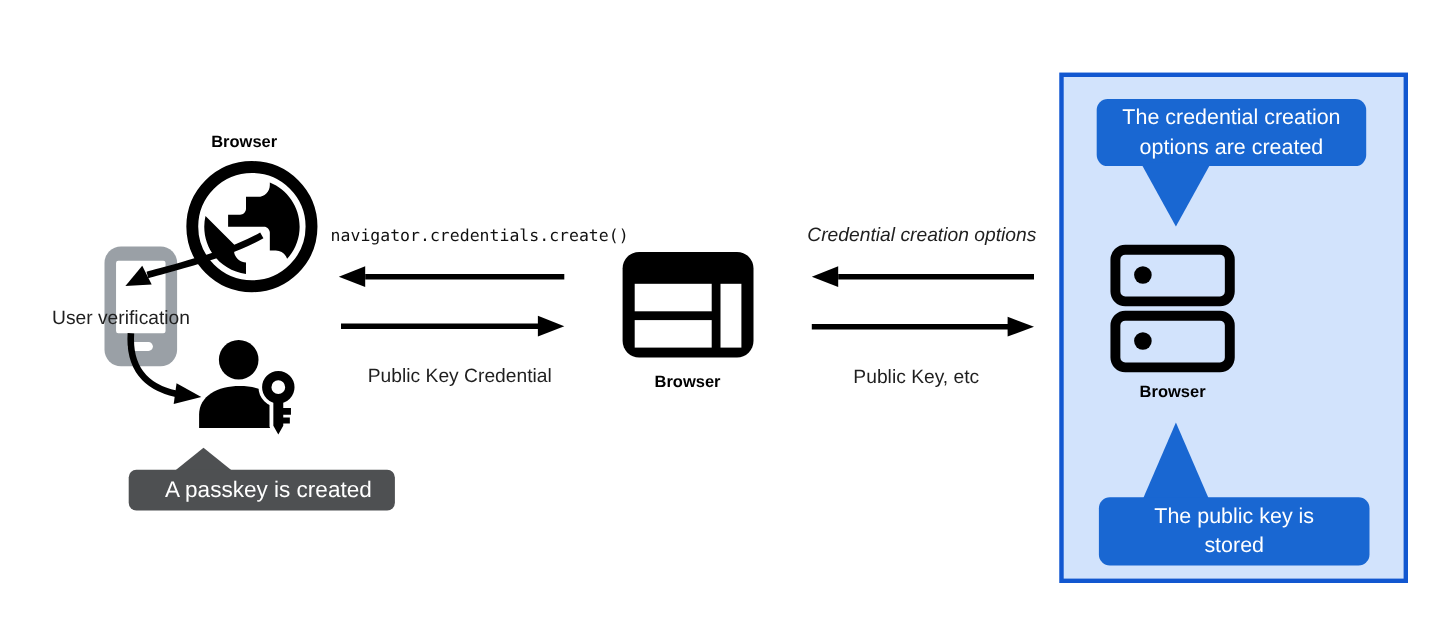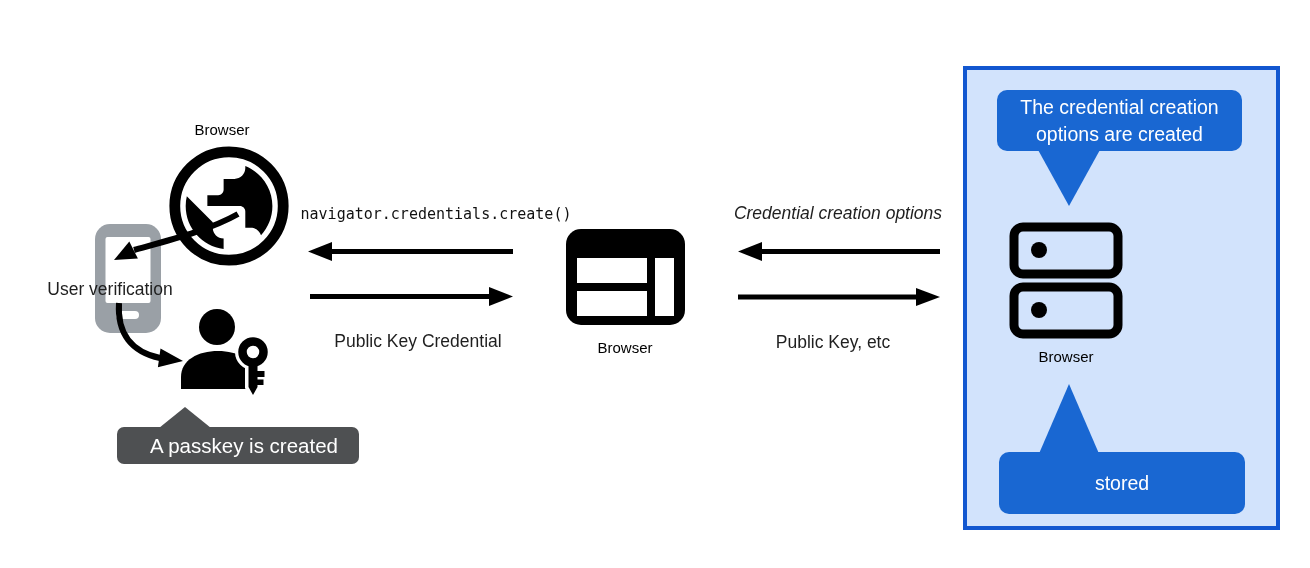--- a/index.html
+++ b/index.html
@@ -2,21 +2,21 @@
 <html><head>
 <meta charset="utf-8">
 <style>
   html,body{margin:0;padding:0;background:#ffffff;}
   #canvas{
     position:relative;width:1310px;height:568px;overflow:hidden;
     font-family:"Liberation Sans",sans-serif;color:#202124;background:#ffffff;border-radius:10px;
   }
   .abs{position:absolute;}
   .ctr{transform:translateX(-50%);white-space:nowrap;}
-  .bold-label{font-weight:400;font-size:15px;color:#000;}
+  .bold-label{font-weight:700;font-size:15px;color:#000;}
   .flow-label{font-size:17.5px;color:#1f1f1f;}
   .mono-label{font-family:"DejaVu Sans Mono",monospace;font-size:15px;color:#111;}
 
   
   .tooltip{
     left:117px;top:427px;width:230px;height:37px;background:#4e5052;border-radius:7px;
     display:flex;align-items:center;justify-content:center;
     color:#fff;font-size:20.5px;padding-left:12px;
   }
   .tooltip-tail{
@@ -131,20 +131,21 @@
     <g fill="none" stroke="#000" stroke-width="9">
       <rect x="1014" y="227" width="104" height="47" rx="9"></rect>
       <rect x="1014" y="287" width="104" height="47" rx="9"></rect>
     </g>
     <circle cx="1039" cy="250" r="8" fill="#000"></circle>
     <circle cx="1039" cy="310" r="8" fill="#000"></circle>
   </svg>
 
   <div class="abs tail-up"></div>
   <div class="abs bubble bubble-bottom">
+    <div>The public key is</div>
     <div>stored</div>
   </div>
 
   <div class="abs tooltip-tail"></div>
   <div class="abs tooltip">
     <span>A passkey is created</span>
   </div>
 
   <div class="abs ctr bold-label" style="left:222px;top:121px;">Browser</div>
 

